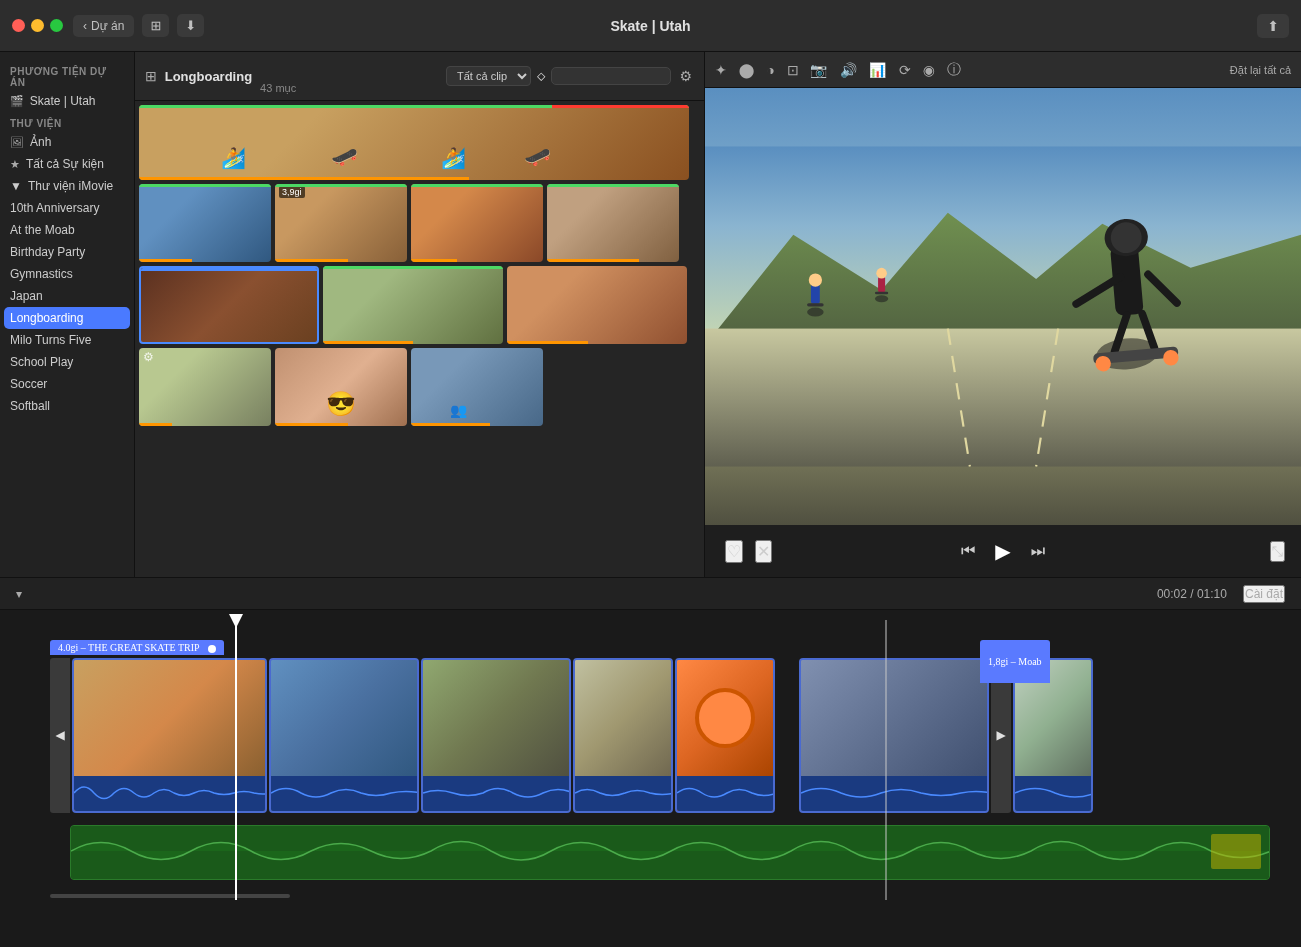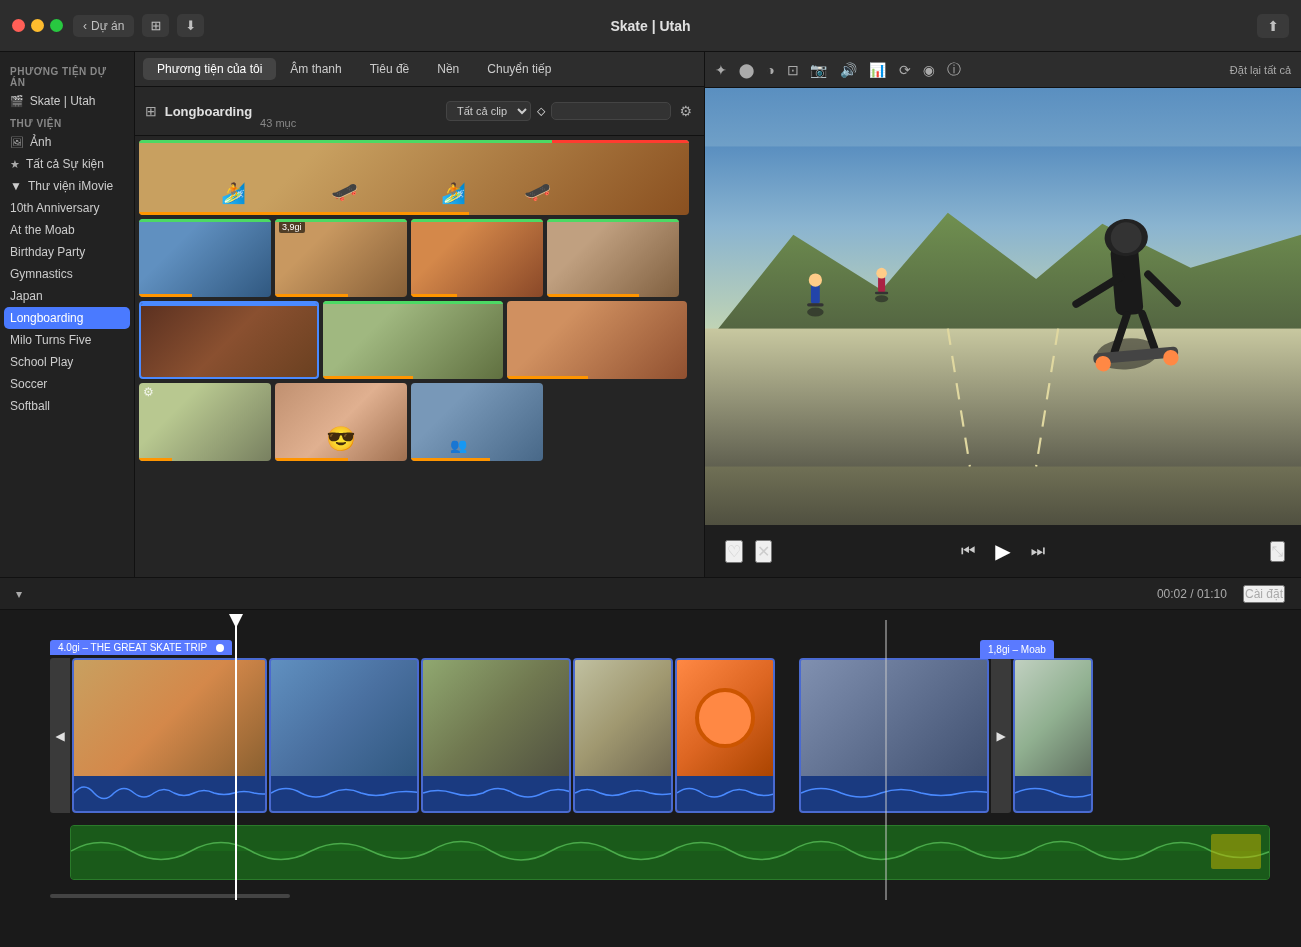--- a/index.html
+++ b/index.html
@@ -368,20 +368,21 @@
       font-size: 12px;
       color: #aaa;
       cursor: pointer;
     }
     .timeline-scroll-area {
       flex: 1;
       overflow-x: auto;
       overflow-y: hidden;
       position: relative;
       padding: 10px 0 0 50px;
+      font-family: Liberation Serif, serif;
     }
     .timeline-tracks {
       position: relative;
       width: 1400px;
       min-height: 280px;
     }
     .timeline-playhead {
       position: absolute;
       top: 0;
       left: 185px;
@@ -544,27 +545,20 @@
     <div class="sidebar-item">
       <span>Soccer</span>
     </div>
     <div class="sidebar-item">
       <span>Softball</span>
     </div>
   </div>
 
   <div class="middle-panel">
 
-    <div class="media-toolbar">
-      <button class="media-tab active">Phương tiện của tôi</button>
-      <button class="media-tab">Âm thanh</button>
-      <button class="media-tab">Tiêu đề</button>
-      <button class="media-tab">Nền</button>
-      <button class="media-tab">Chuyển tiếp</button>
-    </div>
 
     <div class="browser-header">
       <button class="grid-toggle">⊞</button>
       <span class="title">Longboarding</span>
       <span class="count">43 mục</span>
       <div class="browser-header-right">
         <select class="clip-filter">
           <option>Tất cả clip</option>
         </select>
         <span>⬦</span>
@@ -742,21 +736,21 @@
   <div class="timeline-scroll-area">
     <div class="timeline-tracks">
 
       <div class="timeline-playhead"></div>
       <div class="timeline-playhead2"></div>
 
       <div style="position:absolute;top:20px;left:0;background:#5a7aff;color:#fff;font-size:10px;padding:2px 8px;border-radius:3px 3px 0 0;white-space:nowrap;z-index:5;">
         <span>4.0gi – THE GREAT SKATE TRIP</span>
         <span style="margin-left:6px;width:8px;height:8px;background:#fff;border-radius:50%;display:inline-block;vertical-align:middle;"></span>
       </div>
-      <div style="position:absolute;top:20px;left:930px;background:#5a7aff;color:#fff;font-size:10px;padding:4px 8px;border-radius:3px 3px 0 0;white-space:nowrap;z-index:5;">
+      <div style="position:absolute;top:20px;left:930px;background:#5a7aff;color:#fff;font-size:10px;padding:16px 8px;border-radius:3px 3px 0 0;white-space:nowrap;z-index:5;">
         <span>1,8gi – Moab</span>
       </div>
 
       <div style="position:absolute;top:38px;left:0;display:flex;gap:2px;height:155px;">
 
         <div style="width:20px;height:155px;background:#3a3a3a;display:flex;align-items:center;justify-content:center;cursor:ew-resize;flex-shrink:0;border-radius:3px 0 0 3px;">◀</div>
 
         <div class="video-clip ct1" style="width:195px;">
           <div class="video-clip-inner">
             <div class="clip-thumbnail ct1" style="flex:1;"></div>

